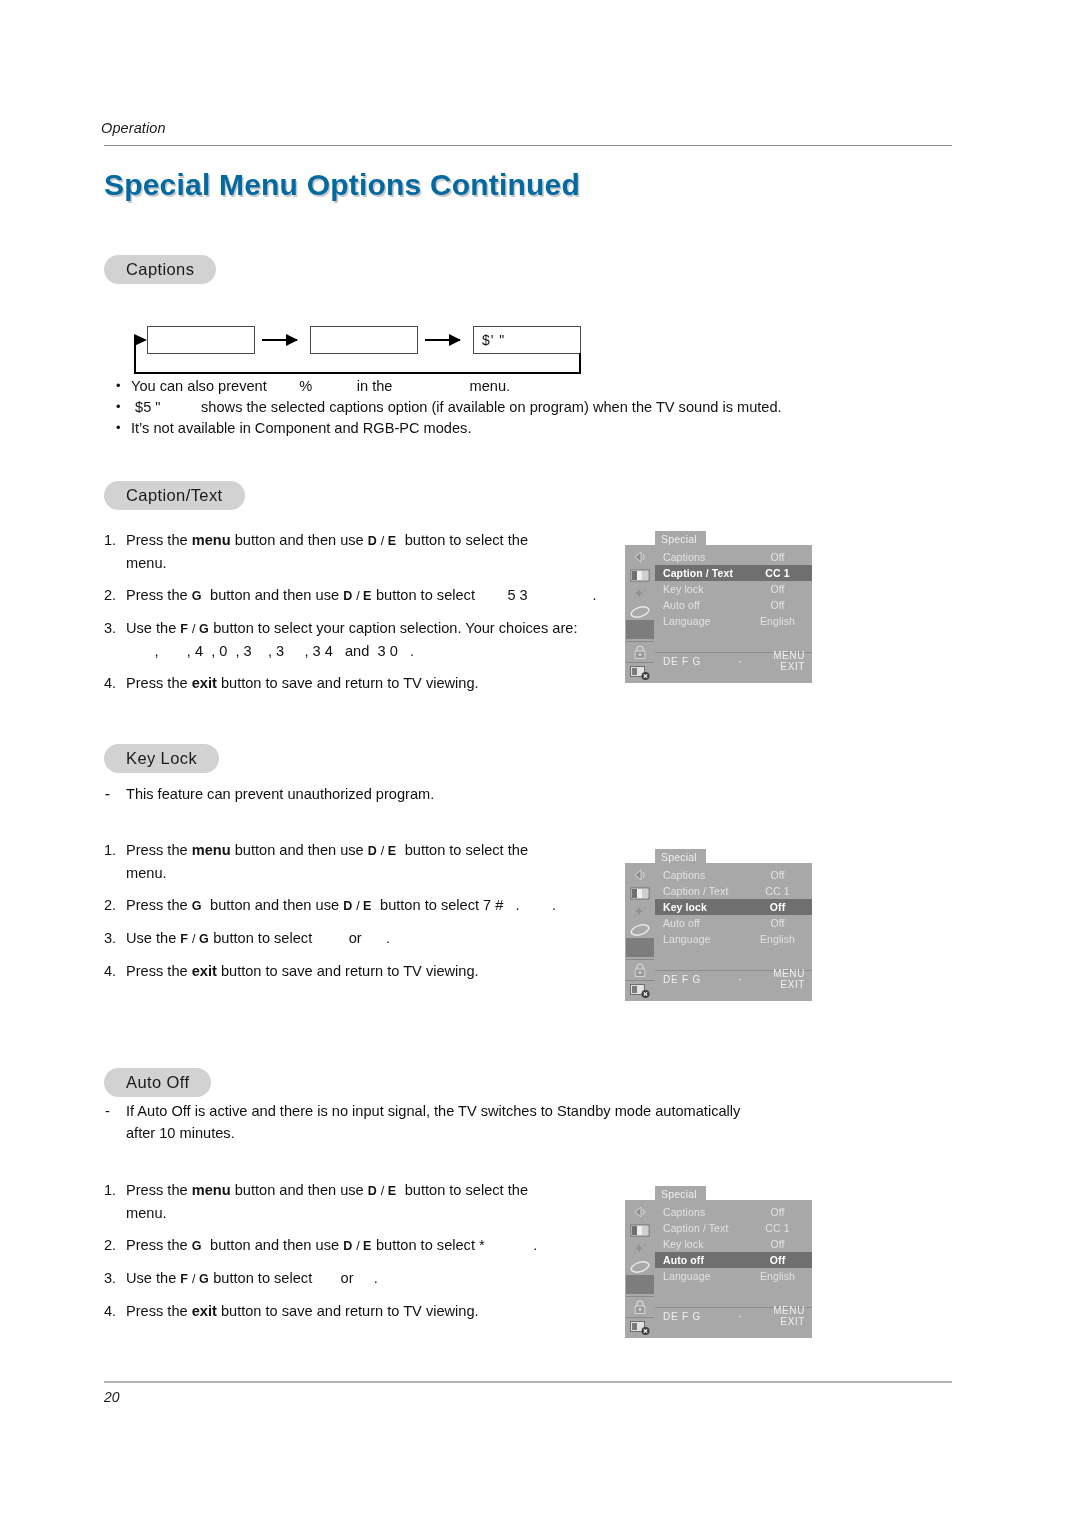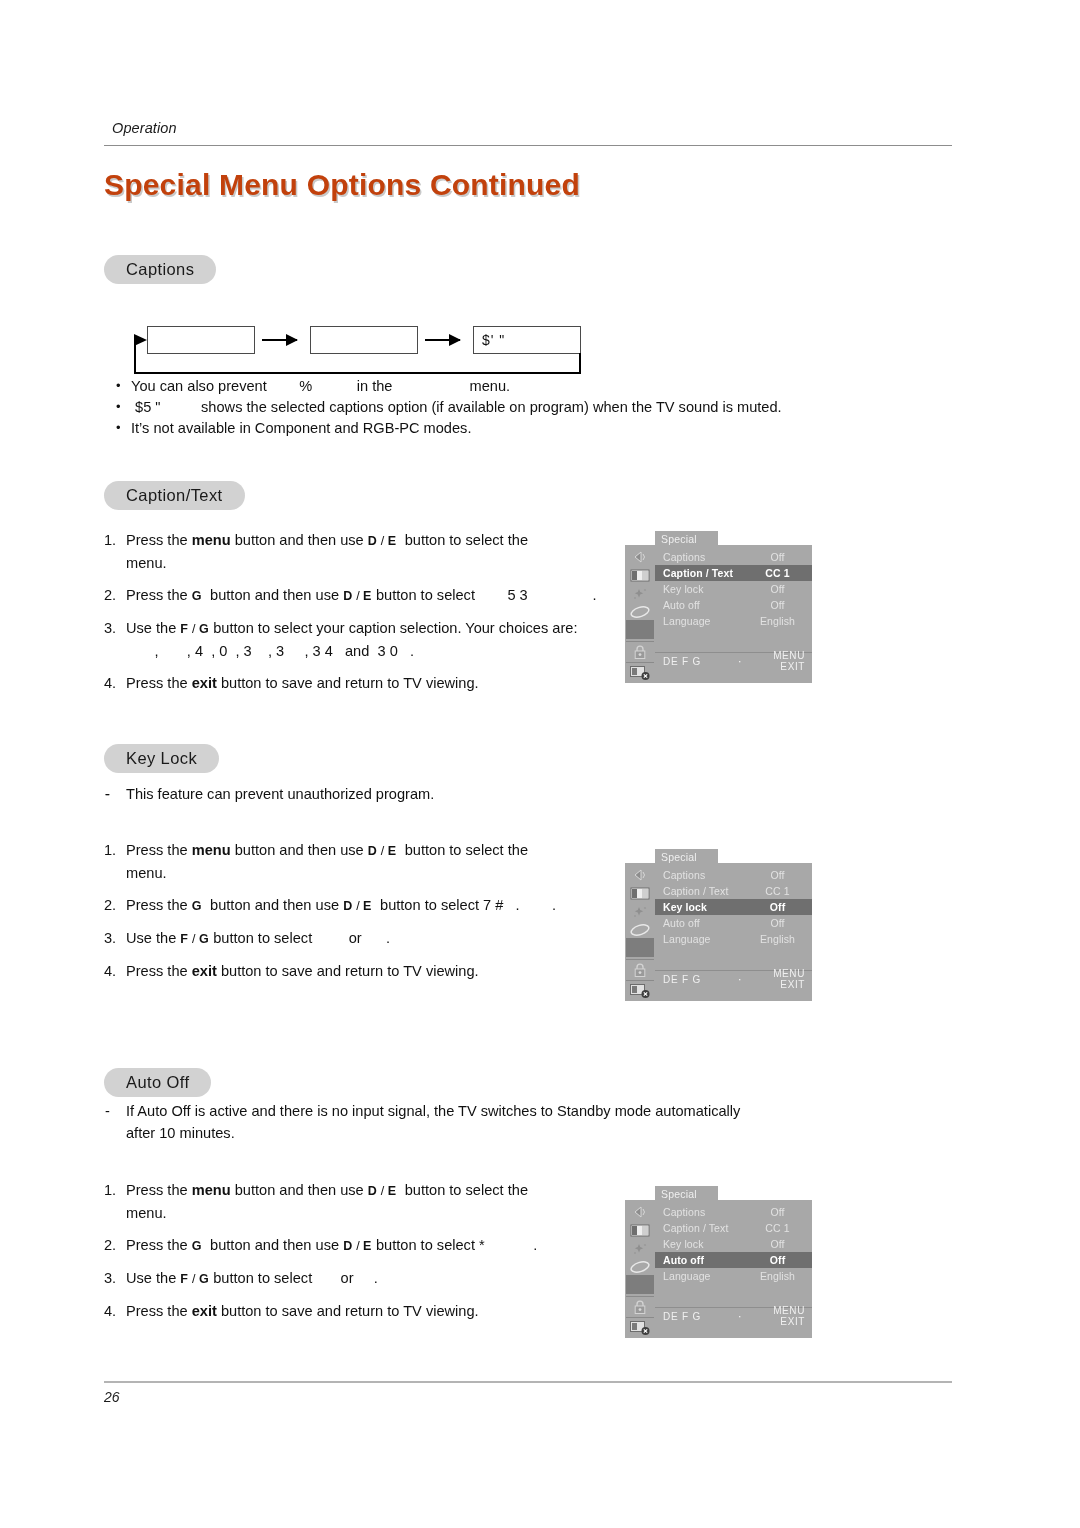--- a/index.html
+++ b/index.html
@@ -19,21 +19,21 @@
   .page {
     position: absolute;
     left: 0; top: 0;
     width: 1080px;
     height: 1528px;
   }
 
   
   .running-head {
     position: absolute;
-    left: 112px;
+    left: 101px;
     top: 120px;
     font-size: 14.5px;
     font-style: italic;
     color: #1b1b1b;
     letter-spacing: .1px;
   }
   .head-rule {
     position: absolute;
     left: 104px;
     top: 145px;
@@ -42,21 +42,21 @@
     background: #8d8d8d;
   }
 
   .page-title {
     position: absolute;
     left: 104px;
     top: 168px;
     font-size: 30px;
     font-weight: bold;
     letter-spacing: .2px;
-    color: #c2410c;
+    color: #0369a1;
     text-shadow: 1.5px 1.5px 0 #c9c9c9;
     white-space: nowrap;
   }
 
   
   .pill {
     position: absolute;
     background: #d2d2d2;
     border-radius: 30px;
     height: 29px;
@@ -231,21 +231,21 @@
     left: 30px;
     top: 14px;
     width: 157px;
     height: 138px;
     background: #a8a8a8;
   }
   .osd-tab {
     position: absolute;
     left: 30px;
     top: 0px;
-    width: 63px;
+    width: 51px;
     height: 16px;
     background: #a8a8a8;
     display: flex;
     align-items: center;
     padding-left: 6px;
     box-sizing: border-box;
     font-size: 10.5px;
     color: #efefef;
     letter-spacing: .2px;
   }
@@ -614,15 +614,15 @@
       </div>
     <div class="osd-foot-div" style="top:121px;"></div>
     <div class="osd-foot" style="top:122px;">
         <span class="dirs">DE F G</span>
         <span class="dot">·</span>
         <span class="mx">MENU  EXIT</span>
       </div>
   </div>
 
   <div class="foot-rule"></div>
-  <div class="folio">26</div>
+  <div class="folio">20</div>
 
 </div>
 
 </body></html>

